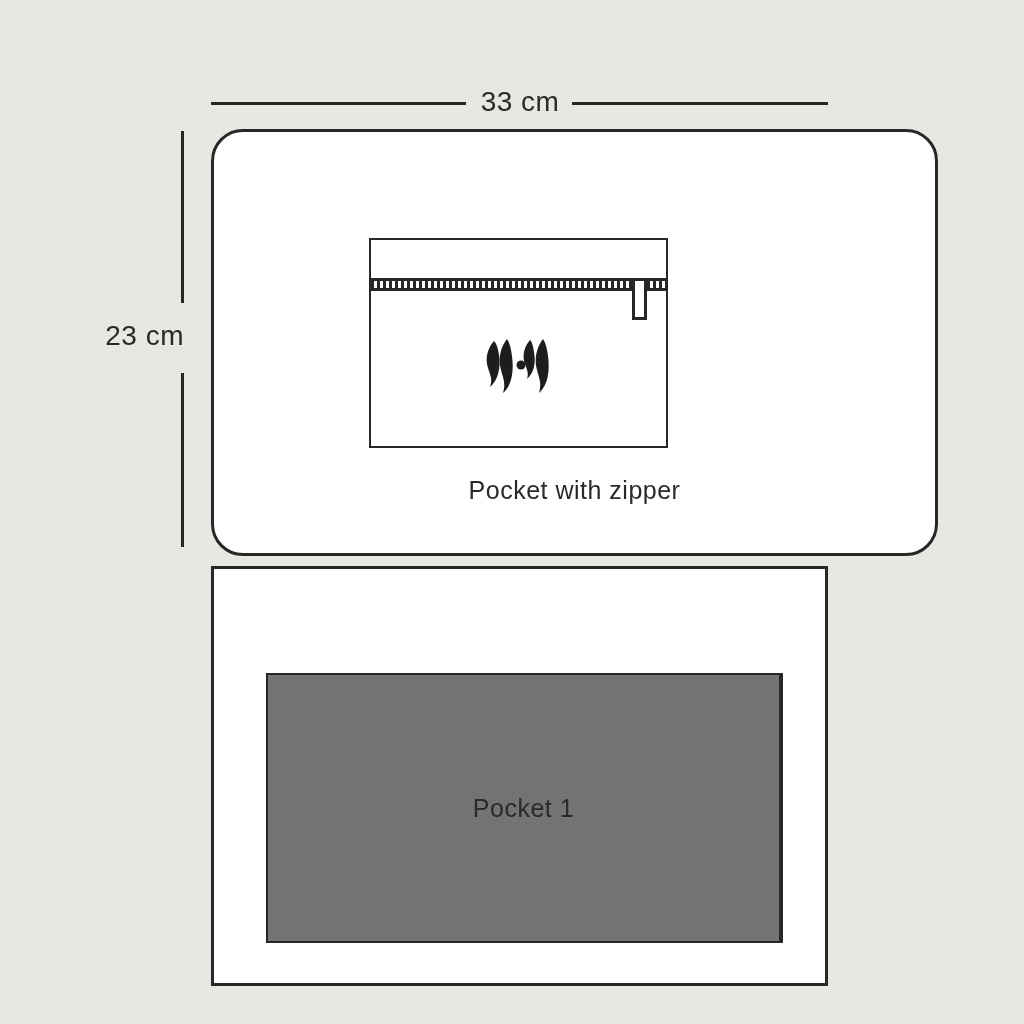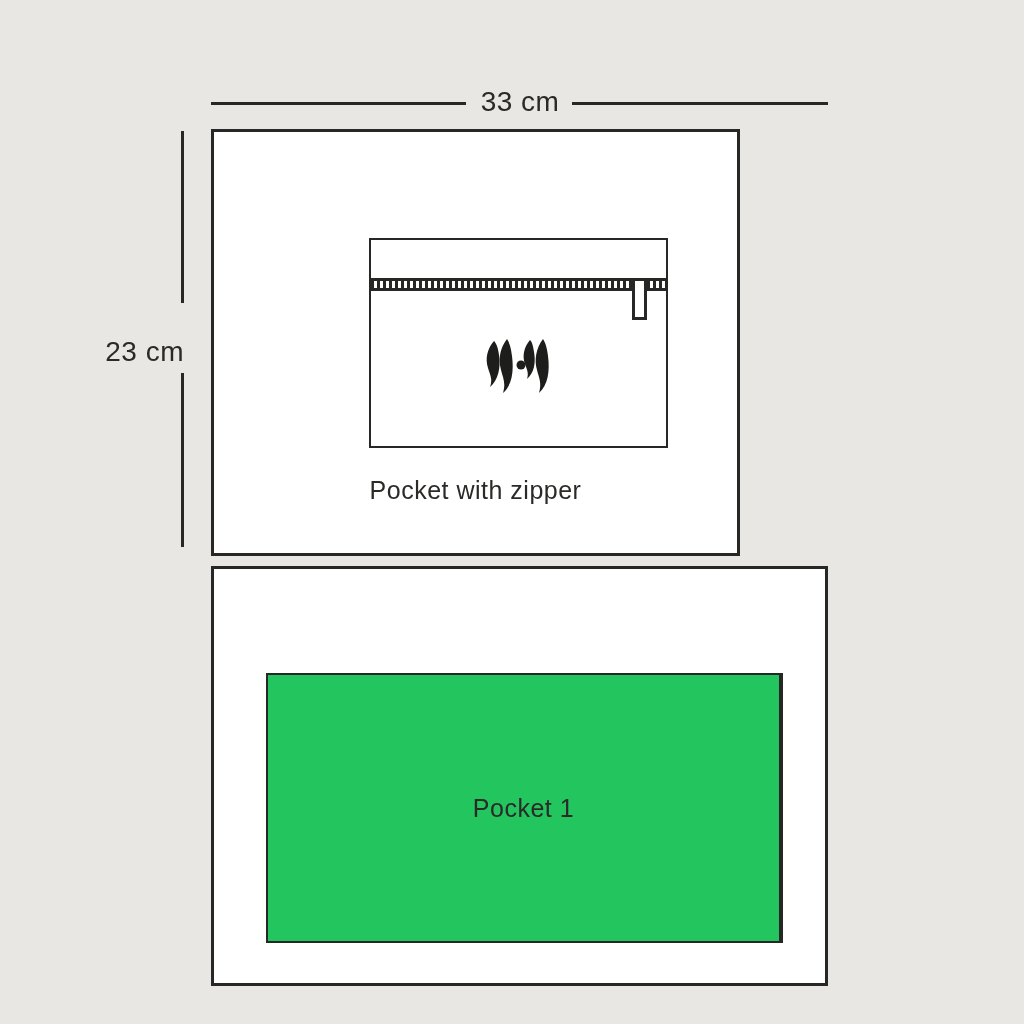--- a/index.html
+++ b/index.html
@@ -74,21 +74,21 @@
     letter-spacing:0.5px;
   }
 
   
   .slip-pockets{
     position:absolute;
     left:52px;top:104px;
     width:517px;height:270px;
     border:2px solid var(--line);
     display:flex;
-    background:#22c55e;
+    background:#737373;
   }
   .slip-half{
     flex:1;
     display:flex;
     align-items:center;
     justify-content:center;
     font-size:25px;
     letter-spacing:0.5px;
   }
   .slip-half.first{border-right:2px solid var(--line);}
@@ -96,24 +96,24 @@
 </head>
 <body>
 
 <div class="abs" style="left:0;top:0;width:1024px;height:1024px;margin-top:10px;">
 
   <div class="abs dim-rule h" style="left:211px;top:92px;width:255px;"></div>
   <div class="abs dim-label" style="left:455px;top:76px;width:130px;text-align:center;">33 cm</div>
   <div class="abs dim-rule h" style="left:572px;top:92px;width:256px;"></div>
 
   <div class="abs dim-rule v" style="left:181px;top:121px;height:172px;"></div>
-  <div class="abs dim-label" style="left:70px;top:326px;width:114px;text-align:right;">23 cm</div>
+  <div class="abs dim-label" style="left:70px;top:310px;width:114px;text-align:right;">23 cm</div>
   <div class="abs dim-rule v" style="left:181px;top:363px;height:174px;"></div>
 
-  <div class="abs panel" style="left:211px;top:119px;width:529px;height:427px;">
+  <div class="abs panel" style="left:211px;top:119px;width:727px;height:427px;border-radius:32px;">
 
     <div class="abs zip-pocket" style="left:155px;top:106px;width:299px;height:210px;">
       <div class="zip-band"></div>
       <div class="zip-pull"></div>
 
       <div class="logo-wrap">
         <svg viewBox="0 0 72 58" width="72" height="58" xmlns="http://www.w3.org/2000/svg">
           <g fill="#1d1d1b">
             <path d="M11,3 C4,11 2,21 5,30 C7,37 10,41 7,49 C15,42 18,30 16,17 C15,9 13,5 11,3 Z"></path>
             <path d="M24,1 C17,10 15,22 18,32 C20,40 23,45 20,55 C29,47 31,33 29,18 C28,9 26,4 24,1 Z"></path>

